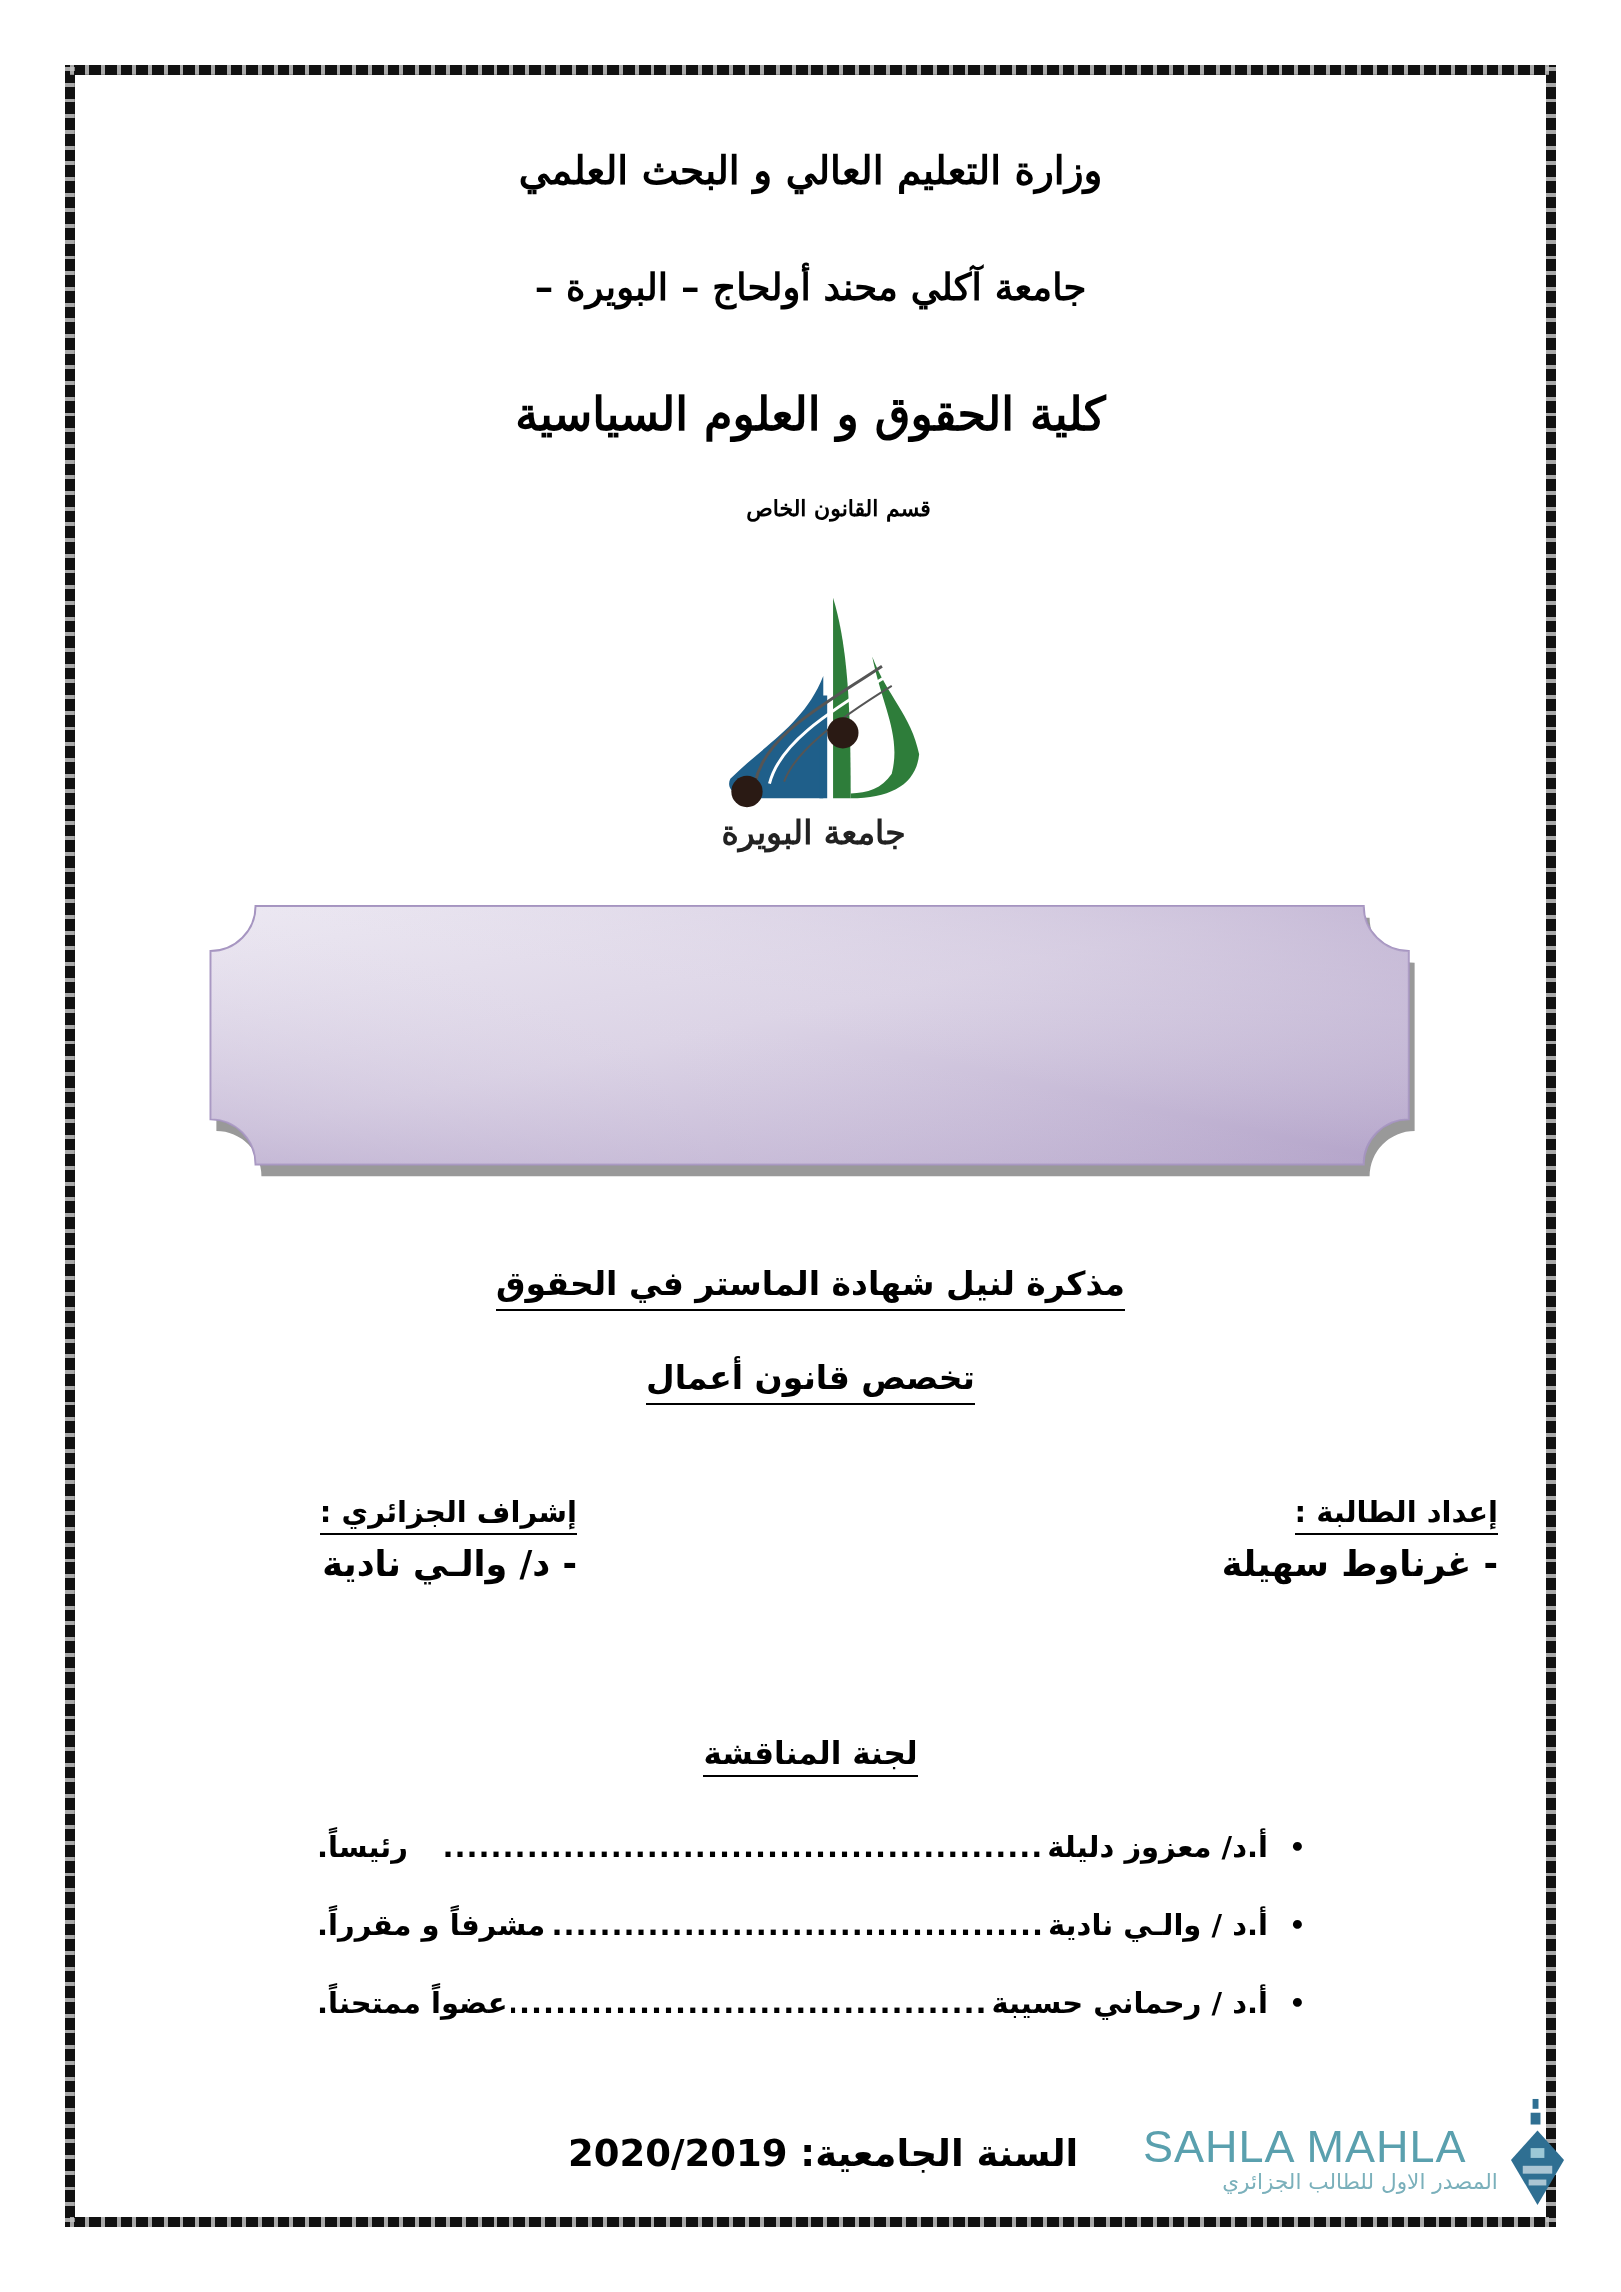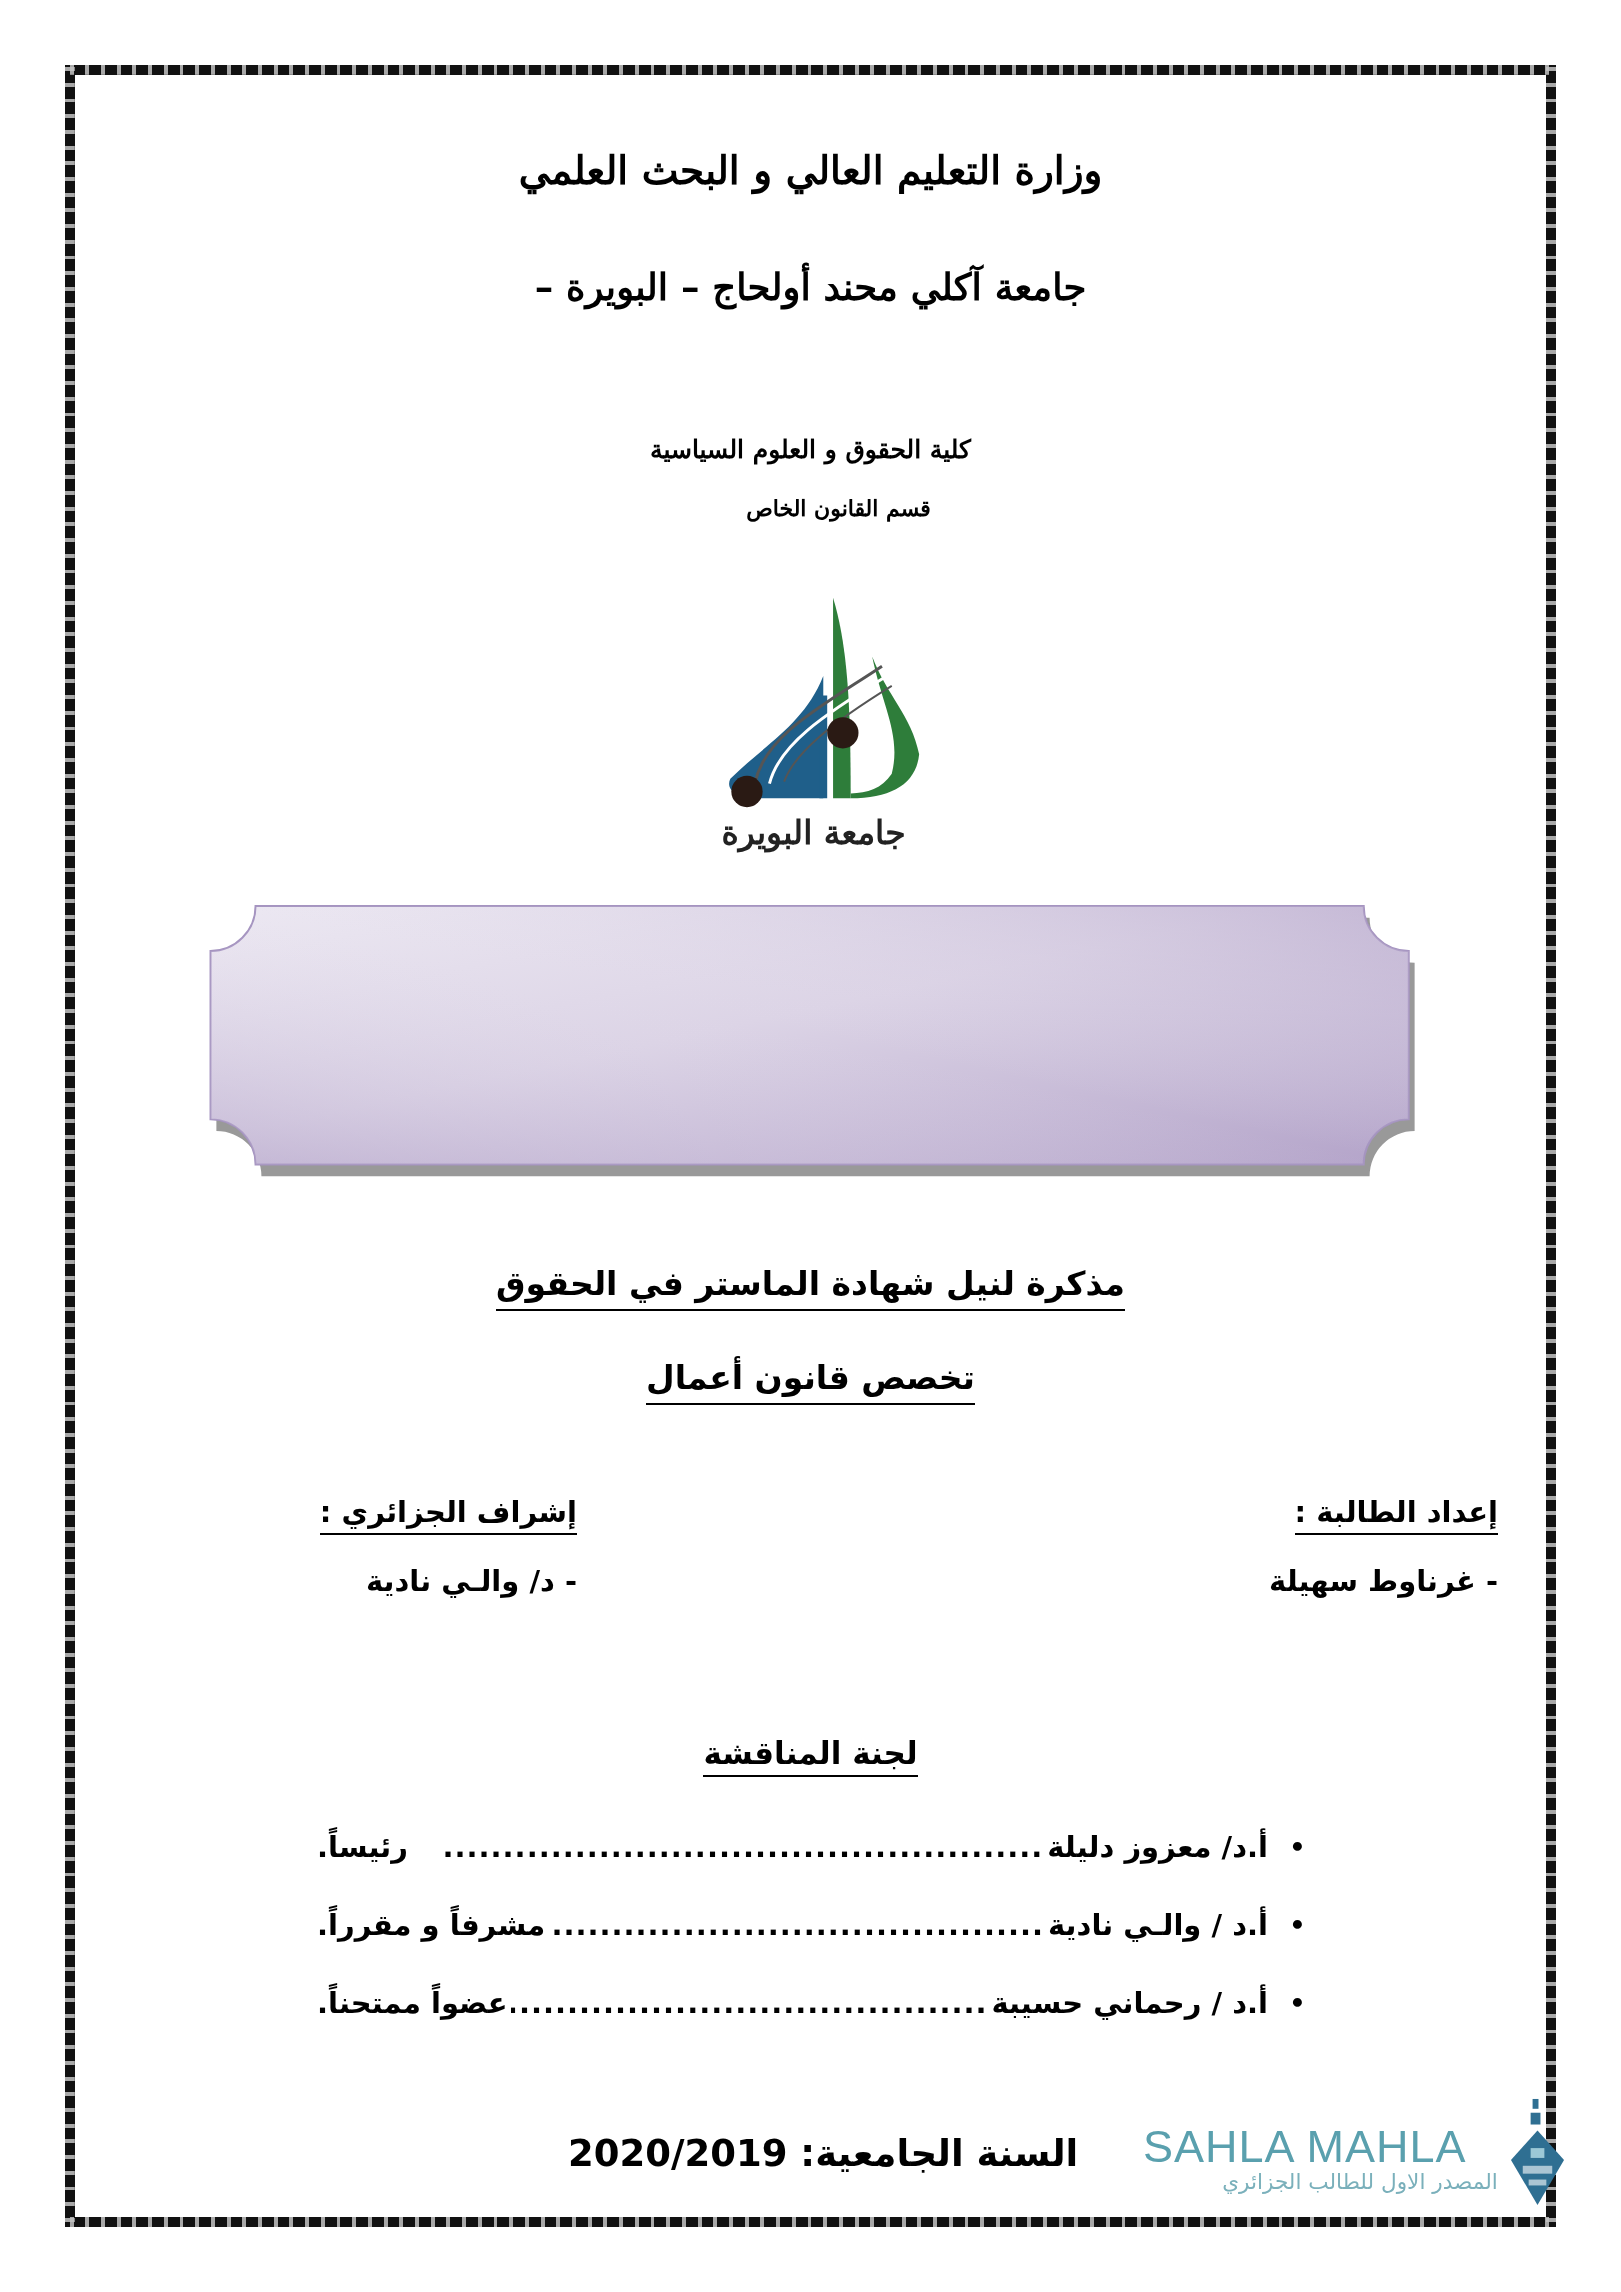--- a/index.html
+++ b/index.html
@@ -12,21 +12,21 @@
            background:
              repeating-linear-gradient(90deg, transparent 0 5.9px, rgba(255,255,255,0.85) 5.9px 9.8px, transparent 9.8px 15.7px) top/100% 10.8px no-repeat,
              repeating-linear-gradient(90deg, transparent 0 5.9px, rgba(255,255,255,0.85) 5.9px 9.8px, transparent 9.8px 15.7px) bottom/100% 10.8px no-repeat,
              repeating-linear-gradient(0deg, transparent 0 5.9px, rgba(255,255,255,0.85) 5.9px 9.8px, transparent 9.8px 15.7px) left/10.8px 100% no-repeat,
              repeating-linear-gradient(0deg, transparent 0 5.9px, rgba(255,255,255,0.85) 5.9px 9.8px, transparent 9.8px 15.7px) right/10.8px 100% no-repeat;
            opacity: 0.75; }
   .line { position: absolute; left: 0; width: 1621px; text-align: center; direction: rtl;
           font-family: "DejaVu Serif", serif; font-weight: bold; }
   .hdr1 { top: 147px; font-size: 39px; }
   .hdr2 { top: 265px; font-size: 37px; }
-  .hdr3 { top: 387px; font-size: 25px; margin-top: 48px; }
+  .hdr3 { top: 387px; font-size: 46px; }
   .hdr4 { top: 495px; font-size: 22px; padding-left: 28px; }
   .logo { position: absolute; left: 686px; top: 588px; width: 255px; height: 274px; }
   .logo-text { position: absolute; left: 0; top: 225px; width: 255px; text-align: center;
                direction: rtl; font-family: "DejaVu Serif", serif; font-size: 33px;
                font-weight: bold; color: #222; }
   .title-box { position: absolute; left: 208px; top: 904px; width: 1208px; height: 268px; }
   .title-box svg { position: absolute; left: 0; top: 0; }
   .title-text { position: absolute; left: 0; top: 0; width: 100%; height: 100%;
                 display: flex; flex-direction: column; align-items: center; justify-content: center;
                 direction: rtl; font-family: "DejaVu Sans", sans-serif; font-weight: bold;
@@ -34,21 +34,21 @@
   .title-l1 { font-size: 51px; line-height: 78px; }
   .title-l2 { font-size: 45px; line-height: 69px; }
   .sub { position: absolute; left: 0; width: 1621px; text-align: center; direction: rtl;
          font-family: "DejaVu Sans", sans-serif; font-weight: bold; }
   .sub span { border-bottom: 2.9px solid #000; padding-bottom: 5.9px; }
   .sub1 { top: 1264px; font-size: 33px; }
   .sub2 { top: 1358px; font-size: 33px; }
   .col { position: absolute; direction: rtl; font-family: "DejaVu Sans", sans-serif; font-weight: bold; }
   .lbl { font-size: 29px; }
   .lbl span { border-bottom: 2.9px solid #000; padding-bottom: 3.9px; }
-  .name { font-size: 29px; margin-top: 35px; }
+  .name { font-size: 35px; margin-top: 15px; }
   .student { right: 123px; top: 1495px; text-align: right; }
   .supervisor { right: 1044px; top: 1495px; text-align: right; }
   .committee-title { position: absolute; left: 0; width: 1621px; top: 1735px; text-align: center;
                      direction: rtl; font-family: "DejaVu Sans", sans-serif; font-weight: bold; font-size: 31px; }
   .committee-title span { border-bottom: 2.9px solid #000; padding-bottom: 3.9px; }
   .members { position: absolute; right: 294px; top: 1808px; width: 1010px; direction: rtl;
              font-family: "DejaVu Sans", sans-serif; font-weight: bold; font-size: 29px; }
   .member { display: flex; align-items: center; height: 78px; white-space: nowrap; }
   .bullet { width: 59px; text-align: center; font-size: 25.5px; }
   .mname { }

